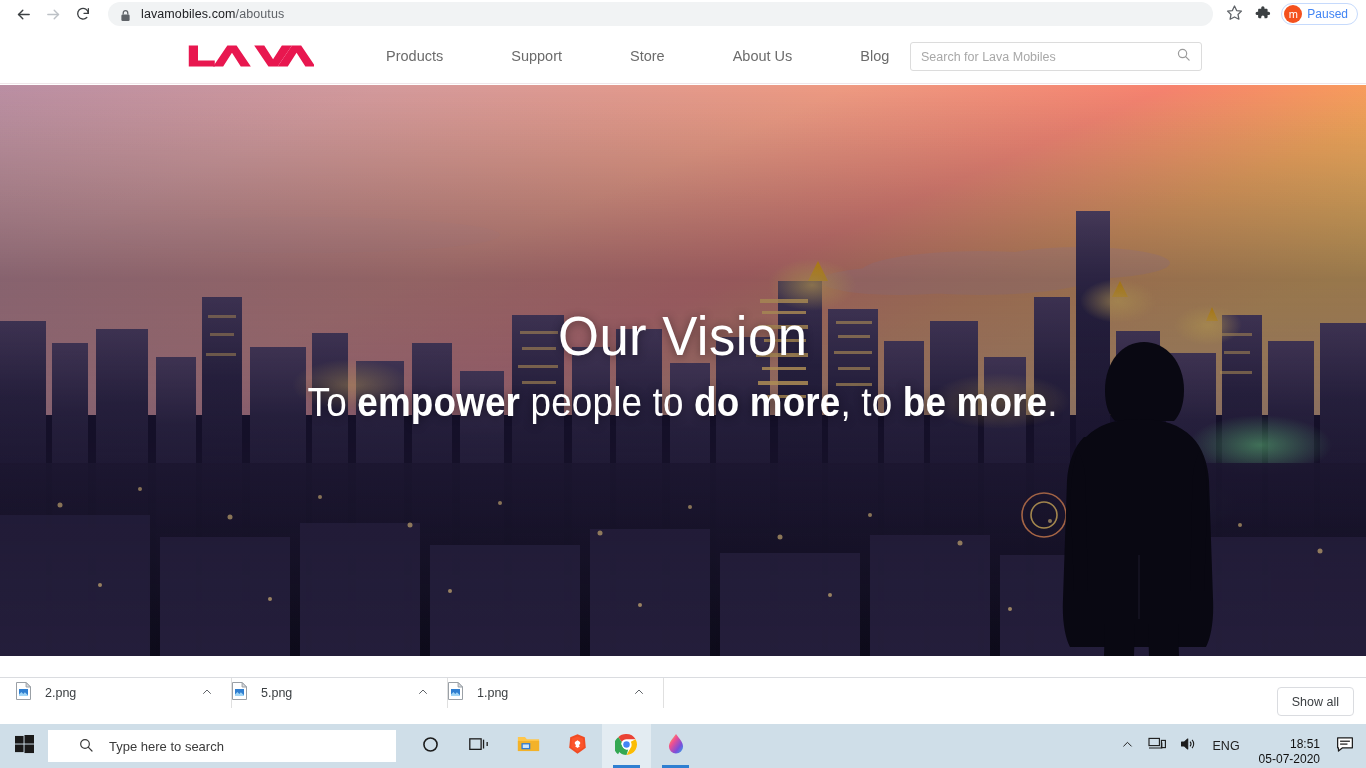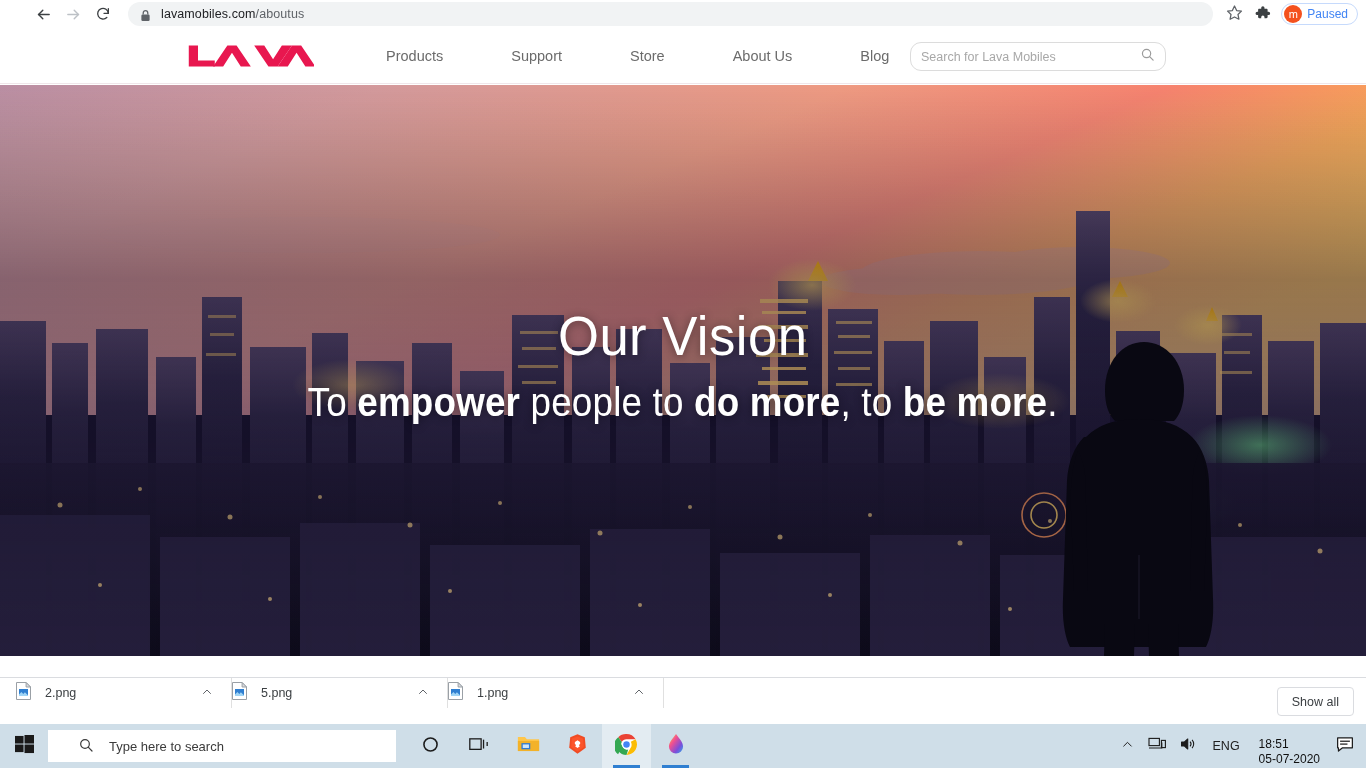--- a/index.html
+++ b/index.html
@@ -8,21 +8,20 @@
     font-family:"Liberation Sans", sans-serif;
     background:#ffffff;
     -webkit-font-smoothing:antialiased;
   }
 
   
   .browser-bar{
     position:absolute; left:0; top:0; width:1366px; height:29px;
     background:#ffffff; display:flex; align-items:center;
     border-bottom:1px solid #ffffff;
-    padding-left:20px;
   }
   .nav-btn{
     width:30px; height:29px; display:flex; align-items:center; justify-content:center;
     color:#5f6368; flex:none;
   }
   .nav-btn.back{ margin-left:8px; color:#3c4043; }
   .nav-btn.fwd{ color:#bdc1c6; }
   .nav-btn svg{ display:block; }
 
   .omnibox{
@@ -64,22 +63,22 @@
     border-bottom:1px solid #f0e6ea;
   }
   .logo{ margin-left:186px; width:128px; height:26px; flex:none; }
   .site-nav{ display:flex; margin-left:38px; }
   .site-nav a{
     font-size:14.5px; color:#6b6b6b; text-decoration:none;
     padding:0 34px; white-space:nowrap;
   }
   .search-wrap{
     position:absolute; left:910px; top:42px;
-    width:256px; height:29px;
-    border:1px solid #dcdcdc; border-radius:11px;
+    width:292px; height:29px;
+    border:1px solid #dcdcdc; border-radius:3px;
     display:flex; align-items:center; background:#fff;
   }
   .search-wrap input{
     border:0; outline:0; flex:1; height:100%;
     padding:0 10px; font-size:12.5px; color:#444;
     font-family:"Liberation Sans", sans-serif; background:transparent;
   }
   .search-wrap input::placeholder{ color:#a8a8a8; }
   .search-ico{ margin-right:10px; flex:none; }
 
@@ -160,21 +159,21 @@
     content:""; position:absolute; bottom:0; left:11px; width:27px; height:3px;
     background:#2f7fd1;
   }
   .tray{
     position:absolute; right:0; top:0; height:44px;
     display:flex; align-items:center; gap:0;
   }
   .tray-item{ display:flex; align-items:center; justify-content:center; padding:0 7px; height:44px; }
   .tray-lang{ font-size:12.5px; color:#202020; padding:0 9px; }
   .clock{
-    text-align:left; line-height:1.25; padding:0 10px;
+    text-align:right; line-height:1.25; padding:0 10px;
     font-size:12px; color:#101010;margin-top:11px;
   }
   .notif{ padding:0 12px 0 6px; }
 </style>
 </head>
 <body>
 
 <div class="browser-bar">
   <div class="nav-btn back">
     <span>

